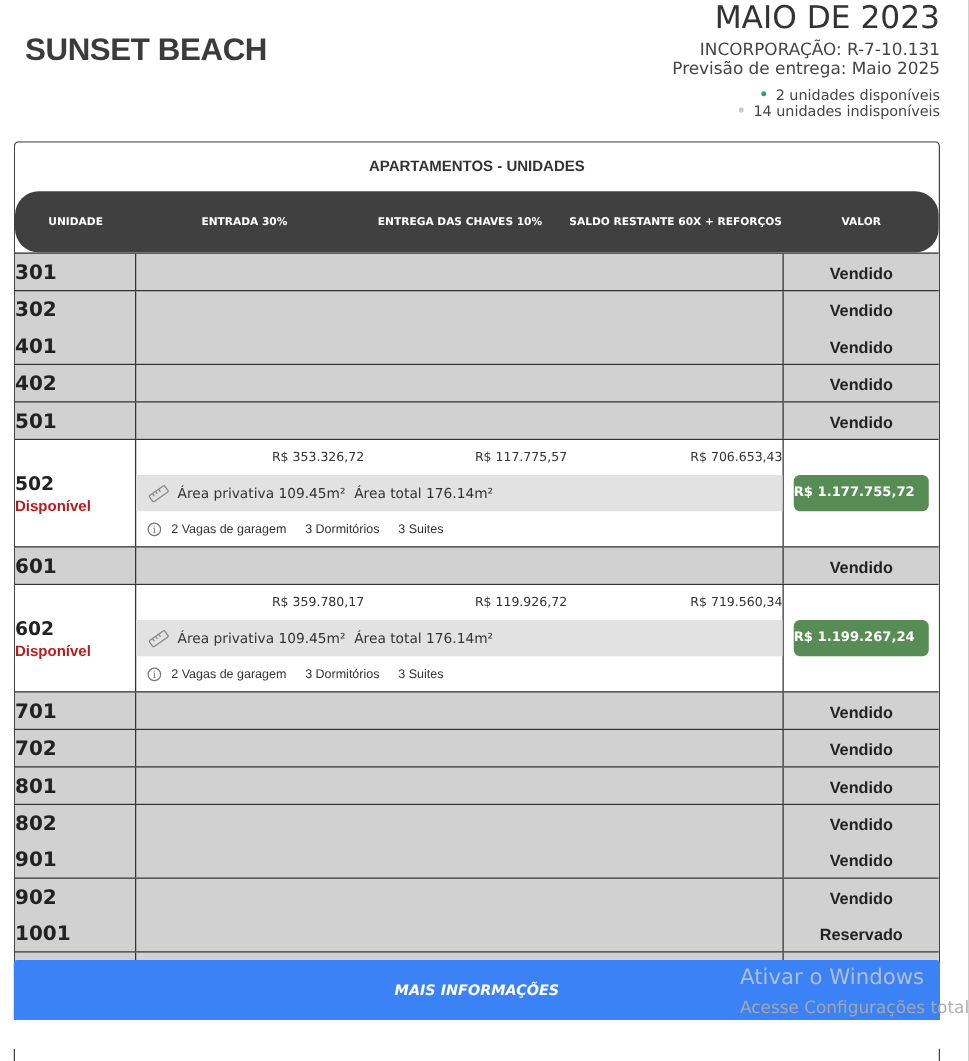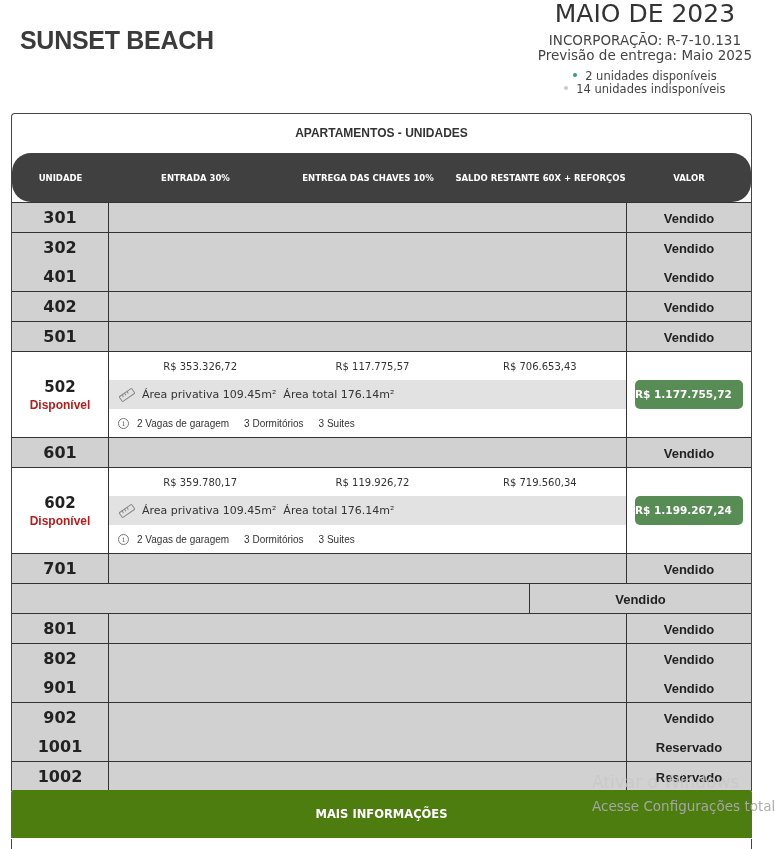--- a/index.html
+++ b/index.html
@@ -7,21 +7,21 @@
   body {
     width: 775px; height: 849px; overflow: hidden; background: #ffffff;
     font-family: "DejaVu Sans", sans-serif; color: #333; position: relative;
   }
   .brand {
     position: absolute; left: 20px; top: 26px;
     font-family: "Liberation Sans", sans-serif; font-weight: bold;
     font-size: 25px; color: #3b3b3b; letter-spacing: -0.3px;
   }
   .hdr-right {
-    position: absolute; right: 23px; top: 0; text-align: center;
+    position: absolute; right: 23px; top: 0; text-align: right;
   }
   .month { font-size: 25px; color: #333; line-height: 28px; margin-top: 0px; }
   .meta { font-size: 13.5px; color: #444; line-height: 15px; }
   .meta.first { margin-top: 5px; }
   .legend { margin-top: 7px; font-size: 11.5px; color: #444; line-height: 13px; }
   .legend .dot { display: inline-block; width: 4px; height: 4px; border-radius: 50%; margin-right: 8px; vertical-align: middle; position: relative; top: -2px;}
   .dot.green { background: #2aa37c; }
   .dot.gray { background: #cccccc; }
 
   .panel {
@@ -38,51 +38,51 @@
     font-weight: bold; font-size: 8.5px; text-align: center; align-items: center; border-radius: 19px;
   }
   .thead div { line-height: 12px; }
   .c-unit { width: 97px; flex: none; }
   .c-ent { width: 173px; flex: none; }
   .c-cha { width: 172px; flex: none; }
   .c-sal { width: 173px; flex: none; }
   .c-val { flex: 1; }
 
   .grp { display: flex; border-top: 1px solid #333; background: #d1d1d1; }
-  .grp .u { width: 97px; flex: none; border-right: 1px solid #333; text-align: center; }
+  .grp .u { width: 97px; flex: none; border-right: 1px solid #333; text-align: left; }
   .grp .mid { width: 518px; flex: none; border-right: 1px solid #333; }
   .grp .v { flex: 1; text-align: center; }
   .line { height: 29px; line-height: 29px; font-weight: bold; }
   .u .line { font-size: 16px; color: #222; }
   .v .line { font-size: 13px; color: #222; font-family: "Liberation Sans", sans-serif; padding-top: 1px;}
 
   .grp.avail { background: #fff; height: 86px; }
   .grp.avail .u { display: flex; flex-direction: column; justify-content: center; }
   .unit-num { font-size: 15px; font-weight: bold; color: #222; line-height: 20px; }
   .unit-status { font-size: 12px; font-weight: bold; color: #b91c1c; line-height: 16px; font-family: "Liberation Sans", sans-serif; }
   .prices { display: flex; height: 28px; align-items: center; font-size: 10px; color: #333; }
-  .prices span { text-align: center; }
+  .prices span { text-align: right; }
   .prices .p1 { width: 183px; }
   .prices .p2 { width: 163px; }
   .prices .p3 { width: 173px; }
   .area { height: 29px; background: #e2e2e2; display: flex; align-items: center; font-size: 11px; color: #333; padding-left: 9px; }
   .area .ruler { width: 18px; height: 14px; margin-right: 6px; }
   .feat { height: 29px; display: flex; align-items: center; font-size: 10px; color: #333; padding-left: 9px; font-family: "Liberation Sans", sans-serif; }
   .feat .info { width: 11px; height: 11px; border: 1px solid #777; border-radius: 50%; font-size: 8px; line-height: 9px; text-align: center; color: #777; margin-right: 8px; font-family: "DejaVu Serif", serif; }
   .feat span.f { margin-right: 15px; }
   .grp.avail .v { display: flex; align-items: center; justify-content: center; }
   .price-btn {
     background: #578d54; color: #fff; font-weight: bold; font-size: 10.5px;
     border-radius: 5px; width: 108px; height: 29px; line-height: 29px; text-align: left;
   }
 
   .more {
-    position: absolute; left: 11px; top: 790px; width: 741px; height: 48px;
-    background: #4d7c0f; color: #fff; text-align: center; line-height: 48px;
-    font-weight: bold; font-size: 11.5px; border-radius: 3px 3px 0 0;
+    position: absolute; left: 11px; top: 768px; width: 741px; height: 48px;
+    background: #3b82f6; color: #fff; text-align: center; line-height: 48px;
+    font-weight: bold; font-size: 11.5px; border-radius: 3px 3px 0 0; font-style: italic;
   }
   .more-body {
     position: absolute; left: 11px; top: 839px; width: 741px; height: 10px;
     border-left: 1px solid #444; border-right: 1px solid #444;
   }
   .watermark {
     position: absolute; left: 592px; top: 771px; color: rgba(200,200,200,0.85);
     font-size: 17px; line-height: 22px; pointer-events: none; white-space: nowrap;
   }
   .watermark .sub { font-size: 13.5px; color: rgba(170,170,170,0.95); margin-top: 2px;}
@@ -222,20 +222,23 @@
       <div class="grp">
         <div class="u">
           <div class="line">701</div>
         </div>
         <div class="mid"></div>
         <div class="v">
           <div class="line">Vendido</div>
         </div>
       </div>
       <div class="grp">
+        <div class="u">
+          <div class="line">702</div>
+        </div>
         <div class="mid"></div>
         <div class="v">
           <div class="line">Vendido</div>
         </div>
       </div>
       <div class="grp">
         <div class="u">
           <div class="line">801</div>
         </div>
         <div class="mid"></div>

